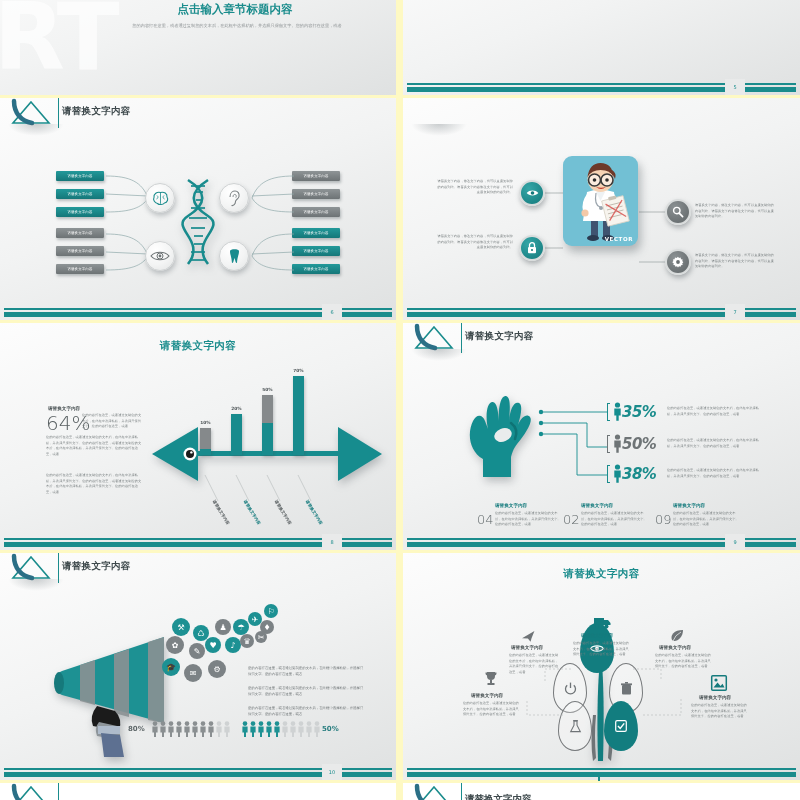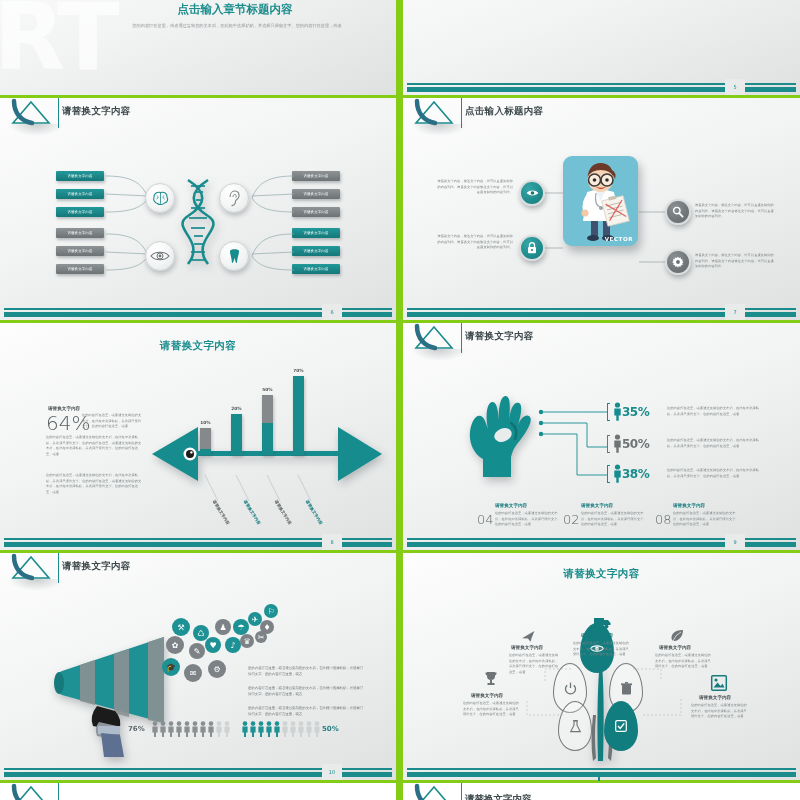--- a/index.html
+++ b/index.html
@@ -1,17 +1,17 @@
 <!DOCTYPE html>
 <html><head>
 <meta charset="utf-8">
 <style>
   * { box-sizing: border-box; margin:0; padding:0; }
   html,body { width:800px; height:800px; background:#ffffff; font-family:"DejaVu Sans","Liberation Sans",sans-serif; overflow:hidden; }
-  #page { position:relative; width:800px; height:800px; background:#84cc16; }
+  #page { position:relative; width:800px; height:800px; background:#fef9c3; }
 
   
   .slide { position:absolute; overflow:hidden; background:linear-gradient(160deg,#fdfdfd 0%,#f2f3f3 45%,#dfe1e1 100%); }
   .slide.col2 { left:403px; width:397px; }
   .slide.col1 { left:0px; }
 
   
   .hdr { position:absolute; left:0; top:0; width:100%; height:30px; }
   .hdr .logo { position:absolute; left:10px; top:2px; width:42px; height:26px; }
   .hdr .ttl { position:absolute; left:62px; top:7px; font-size:9.5px; font-weight:bold; color:#3f4a4d; letter-spacing:.3px; }
@@ -72,21 +72,21 @@
   #s5 { left:0; top:323px; width:396px; height:227px; }
   .fbar { position:absolute; bottom:0; width:11px; box-shadow:1px 2px 3px rgba(70,80,85,.3); }
   .fbar .gpart { width:100%; background:#85898b; }
   .fbar .tpart { width:100%; background:#188b8d; }
   .fbar .pct { position:absolute; top:-8px; width:100%; text-align:center; font-size:4.3px; font-weight:bold; color:#4d5456; }
   .diagL { position:absolute; font-size:4px; color:#5c6264; transform:rotate(58deg); transform-origin:left top; white-space:nowrap; font-weight:bold; }
 
   
   #s6 { left:403px; top:323px; width:397px; height:227px; }
   .pctrow { position:absolute; display:flex; align-items:center; }
-  .pctrow .big { font-size:12px; font-weight:bold; letter-spacing:-.5px; }
+  .pctrow .big { font-size:15px; font-weight:bold; letter-spacing:-.5px;font-style:italic; }
   .brk { position:absolute; width:3px; border-left:1px solid #1a8c8c; border-top:1px solid #1a8c8c; border-bottom:1px solid #1a8c8c; }
   .numbig { font-size:13px; color:#5e6668; font-weight:300; }
 
   
   #s7 { left:0; top:553px; width:396px; height:227px; }
 
   
   #s8 { left:403px; top:553px; width:397px; height:227px; }
   .petal { position:absolute; width:34px; height:50px; border-radius:50% 50% 50% 50% / 60% 60% 40% 40%;
      display:flex; align-items:center; justify-content:center; }
@@ -204,28 +204,20 @@
 
     <div class="ftr">
       <div class="b-thin" style="bottom:10px"></div>
       <div class="b-thick" style="bottom:3px"></div>
       <div class="pgbox" style="left:322px;bottom:0"></div>
       <div class="pgnum" style="left:322px;bottom:5px">6</div>
     </div>
   </div>
 
   <div class="slide col2" id="s4">
-    <div class="hdr">
-      <svg class="logo" viewBox="0 0 42 26">
-        <path d="M21 2 L39 23 L3 23 Z" fill="none" stroke="#1a8c8c" stroke-width="1.6"></path>
-        <path d="M4 1 C4 13, 11 21, 22 23" fill="none" stroke="#2b6f86" stroke-width="4.5" stroke-linecap="round"></path>
-      </svg>
-      <div class="hdr-rule"></div>
-      <div class="ttl">点击输入标题内容</div>
-    </div>
     <div class="hdr-shadow"></div>
 
     <div class="ph" style="position:absolute;left:32px;top:81px;width:78px;text-align:right">请替换文字内容，修改文字内容，也可以直接复制你的内容到此。请替换文字内容修改文字内容，也可以直接复制你的内容到此。</div>
     <div class="ph" style="position:absolute;left:32px;top:136px;width:78px;text-align:right">请替换文字内容，修改文字内容，也可以直接复制你的内容到此。请替换文字内容修改文字内容，也可以直接复制你的内容到此。</div>
 
     <div class="ph" style="position:absolute;left:292px;top:105px;width:82px">请替换文字内容，修改文字内容，也可以直接复制你的内容到此。请替换文字内容修改文字内容，也可以直接复制你的内容到此。</div>
     <div class="ph" style="position:absolute;left:292px;top:155px;width:82px">请替换文字内容，修改文字内容，也可以直接复制你的内容到此。请替换文字内容修改文字内容，也可以直接复制你的内容到此。</div>
 
     <svg style="position:absolute;left:116px;top:78px;width:170px;height:100px">
       <line x1="26" y1="17" x2="44" y2="17" stroke="#9aa0a2" stroke-width=".7"></line>
@@ -441,21 +433,21 @@
     <div class="lbl-sm" style="position:absolute;left:92px;top:180px;color:#157b7d">请替换文字内容</div>
     <div class="ph" style="position:absolute;left:92px;top:188px;width:66px">您的内容打在这里，或者通过复制您的文本后，在此框中选择粘贴，并选择只保留文字。您的内容打在这里，或者</div>
 
     <div style="position:absolute;left:160px;top:186px">
       <span class="numbig">02</span>
     </div>
     <div class="lbl-sm" style="position:absolute;left:178px;top:180px;color:#157b7d">请替换文字内容</div>
     <div class="ph" style="position:absolute;left:178px;top:188px;width:66px">您的内容打在这里，或者通过复制您的文本后，在此框中选择粘贴，并选择只保留文字。您的内容打在这里，或者</div>
 
     <div style="position:absolute;left:252px;top:186px">
-      <span class="numbig">08</span>
+      <span class="numbig">09</span>
     </div>
     <div class="lbl-sm" style="position:absolute;left:270px;top:180px;color:#157b7d">请替换文字内容</div>
     <div class="ph" style="position:absolute;left:270px;top:188px;width:66px">您的内容打在这里，或者通过复制您的文本后，在此框中选择粘贴，并选择只保留文字。您的内容打在这里，或者</div>
 
     <div class="ftr">
       <div class="b-thin" style="bottom:10px"></div>
       <div class="b-thick" style="bottom:3px"></div>
       <div class="pgbox" style="left:322px;bottom:0"></div>
       <div class="pgnum" style="left:322px;bottom:5px">9</div>
     </div>
@@ -521,21 +513,21 @@
           <text x="112" y="23">♦</text>
           <text x="106" y="33">✂</text>
         <text x="116" y="7">⚐</text>
       </g>
     </svg>
 
     <div class="ph2" style="position:absolute;left:248px;top:112px;width:118px">您的内容打在这里，或者通过复制您的文本后，在此框中选择粘贴，并选择只保留文字。您的内容打在这里，或者</div>
     <div class="ph2" style="position:absolute;left:248px;top:132px;width:118px">您的内容打在这里，或者通过复制您的文本后，在此框中选择粘贴，并选择只保留文字。您的内容打在这里，或者</div>
     <div class="ph2" style="position:absolute;left:248px;top:152px;width:118px">您的内容打在这里，或者通过复制您的文本后，在此框中选择粘贴，并选择只保留文字。您的内容打在这里，或者</div>
 
-    <div style="position:absolute;left:128px;top:172px;font-size:7px;font-weight:bold;color:#5e6769">76%</div>
+    <div style="position:absolute;left:128px;top:172px;font-size:7px;font-weight:bold;color:#5e6769">80%</div>
     <svg style="position:absolute;left:152px;top:168px;width:84px;height:16px">
       <g>
         <g fill="#8a8f91">
             <g transform="translate(0,0)">
               <circle cx="3" cy="2.6" r="2.3"></circle>
               <path d="M.4 5.6h5.2v6h-1.6v4.4h-2v-4.4h-1.6z"></path>
             </g>
           </g>
         <g fill="#8a8f91" transform="translate(8,0)">
             <circle cx="3" cy="2.6" r="2.3"></circle>

